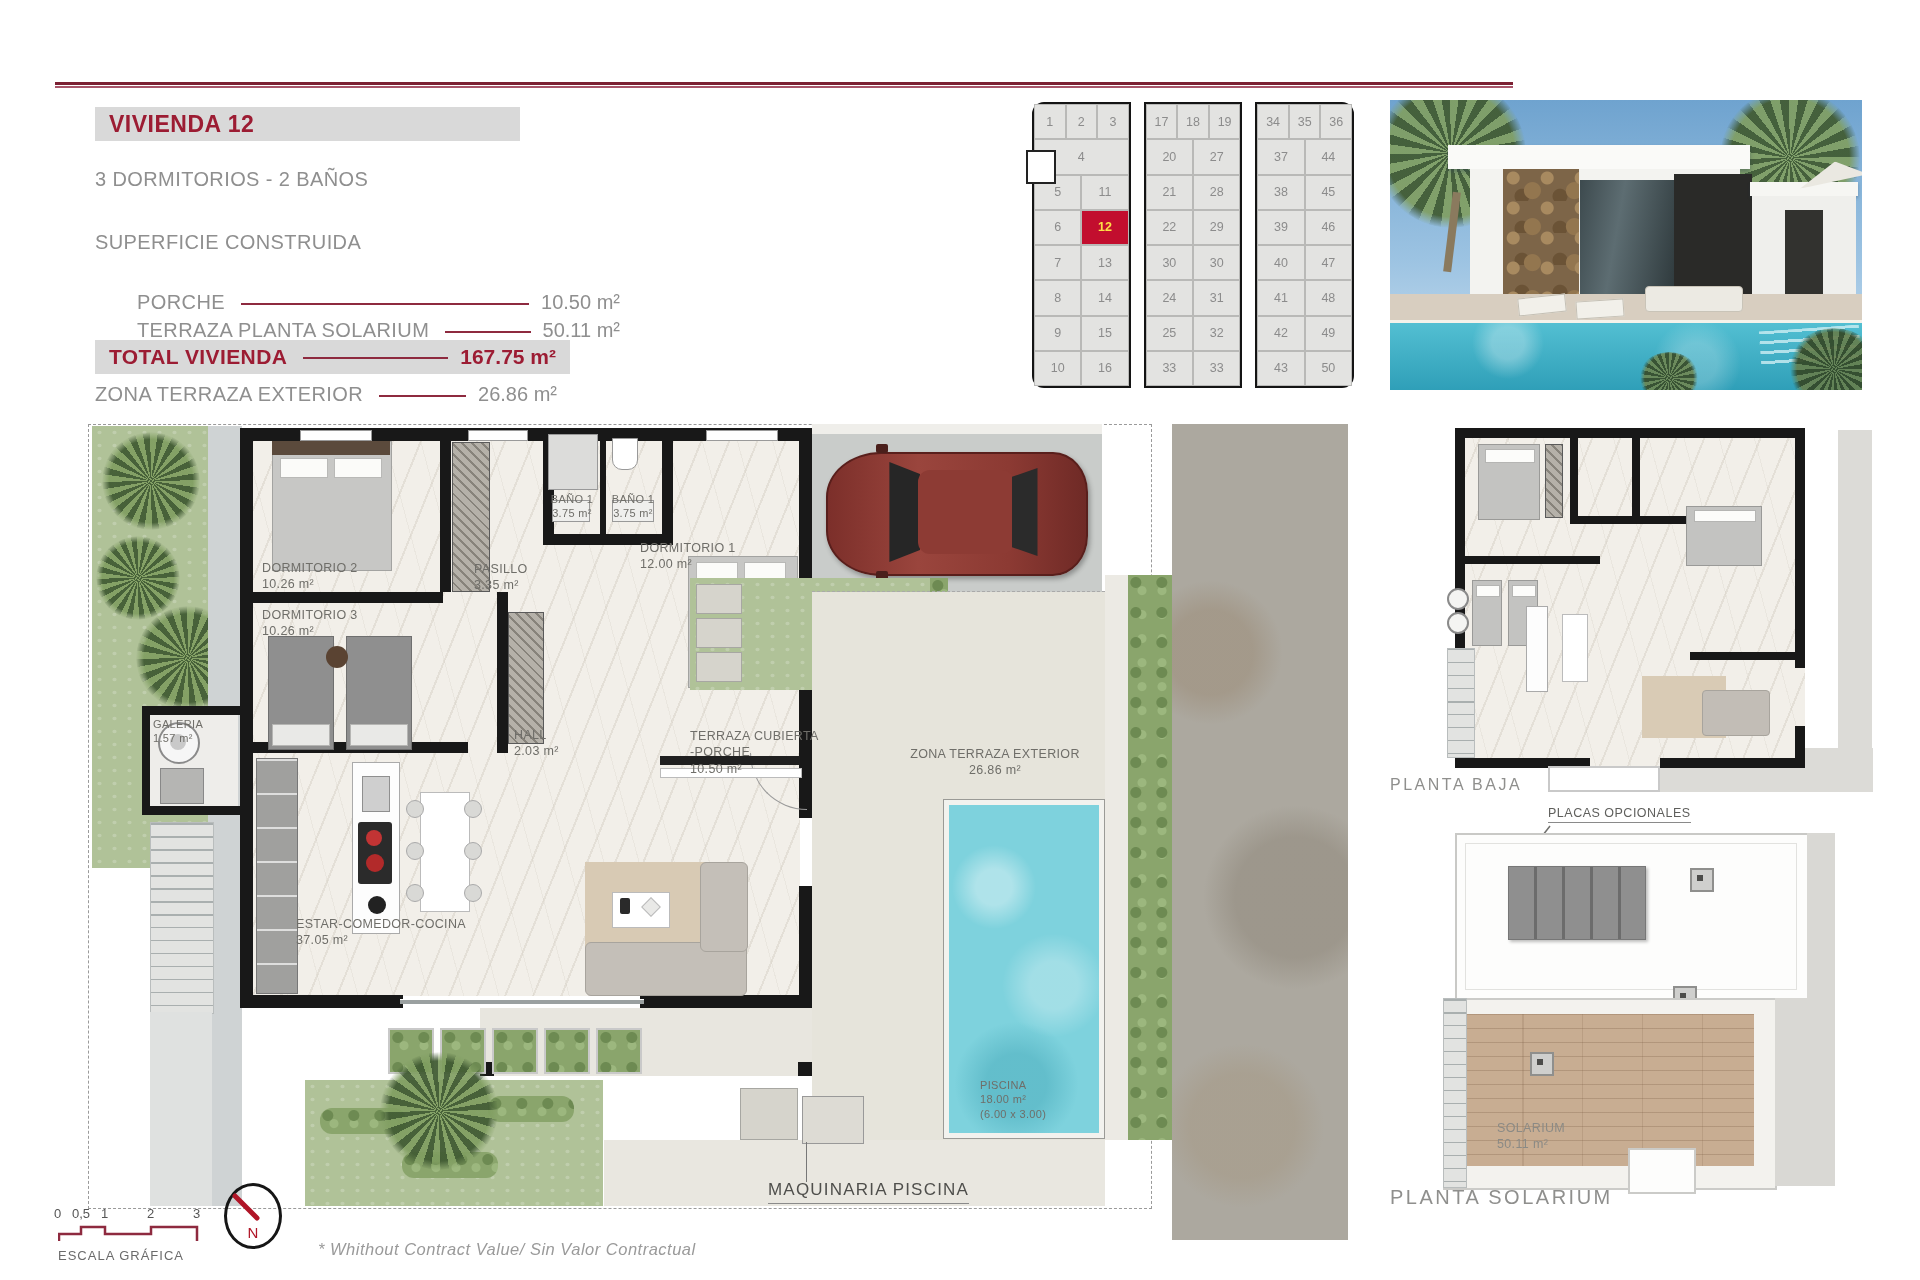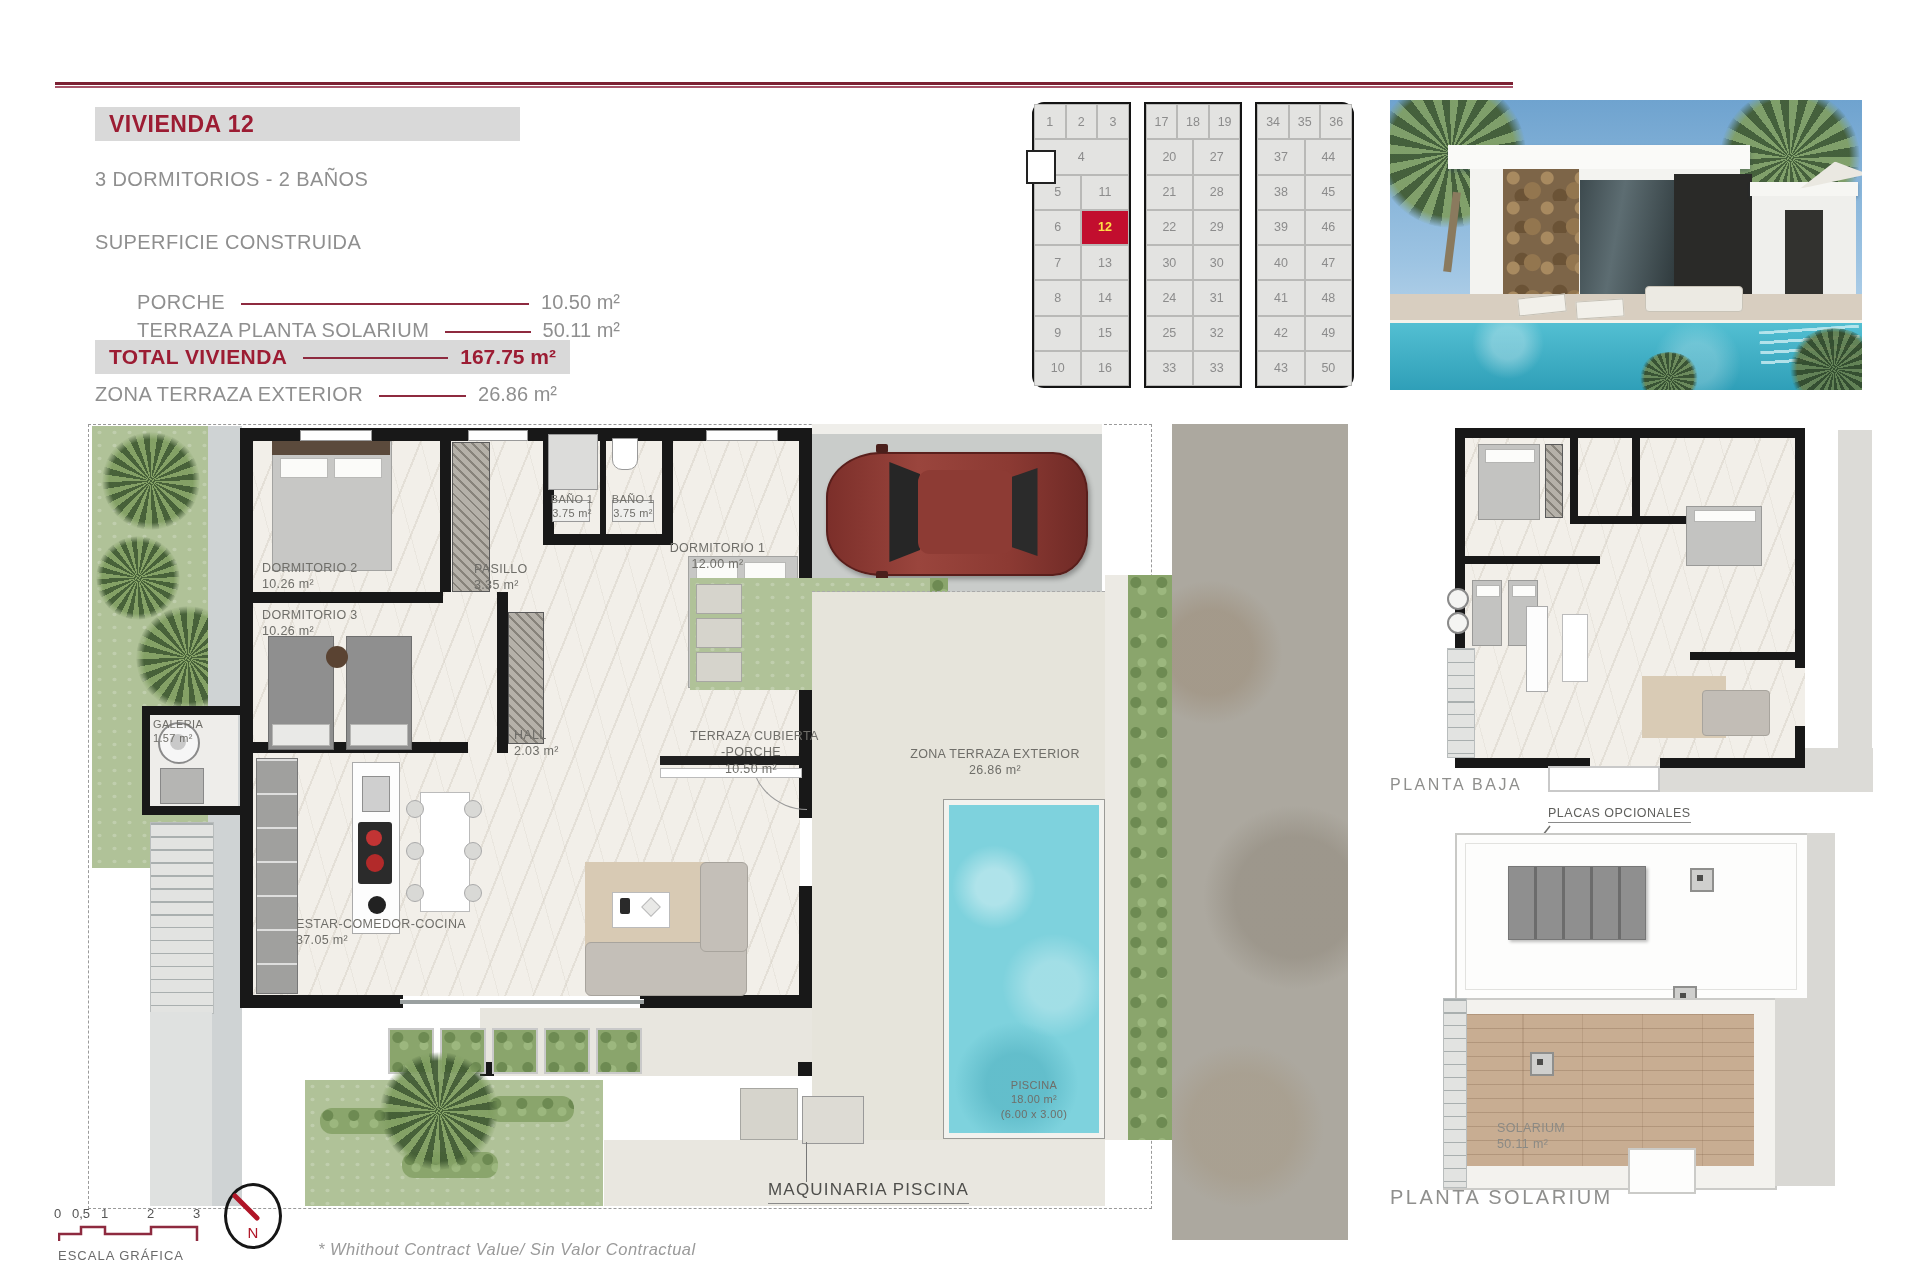--- a/index.html
+++ b/index.html
@@ -2,21 +2,21 @@
 <html><head>
 <meta charset="utf-8">
 <style>
   html,body{margin:0;padding:0;background:#fff;}
   #canvas{position:relative;width:1920px;height:1280px;background:#ffffff;overflow:hidden;
           font-family:"Liberation Sans", sans-serif;}
   .abs{position:absolute;}
   .wall{position:absolute;background:#181818;}
   .lbl{position:absolute;color:#6f6e69;font-size:12.5px;line-height:1.3;letter-spacing:.35px;}
   .lbl div{white-space:nowrap;}
-  .tr{text-align:center;}
+  .tr{text-align:left;}
   .tc{text-align:center;}
   .sm{font-size:11px;}
   
   .spec-row{position:absolute;left:0;display:flex;align-items:center;width:525px;}
   .spec-label{color:#8f8f8f;font-size:20px;letter-spacing:.4px;white-space:nowrap;}
   .spec-label.bold{color:#565656;font-weight:bold;}
   .spec-leader{flex:1;height:0;border-bottom:2.5px solid #8e2a3f;margin:2px 12px 0 16px;}
   .spec-value{color:#8f8f8f;font-size:20px;white-space:nowrap;}
   
   #site-grid{position:absolute;left:1032px;top:102px;width:322px;height:286px;display:flex;gap:13px;}

